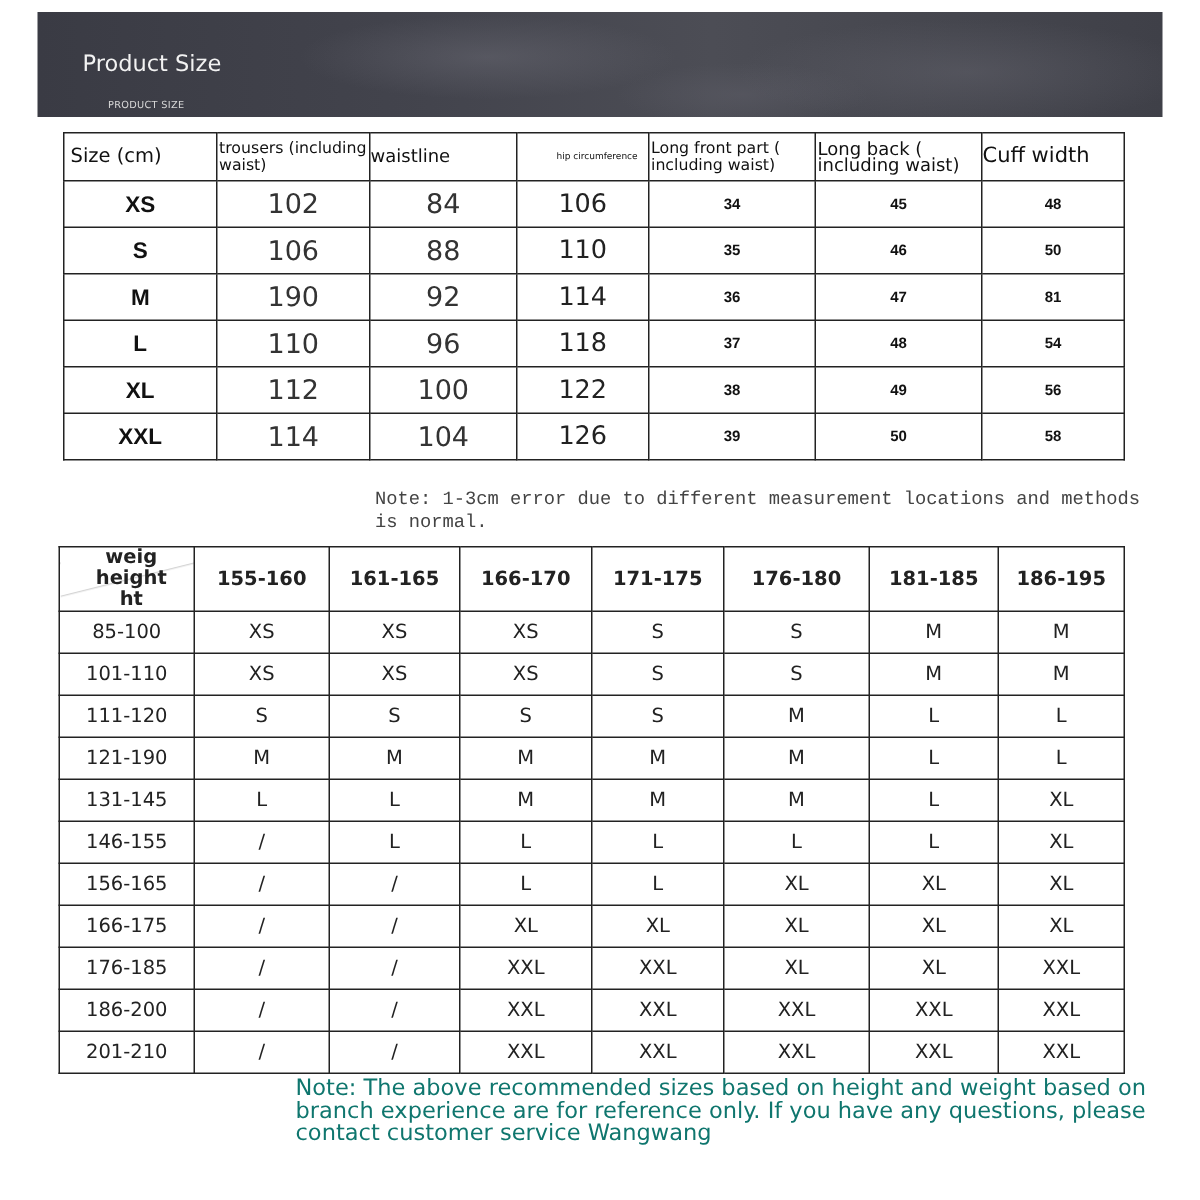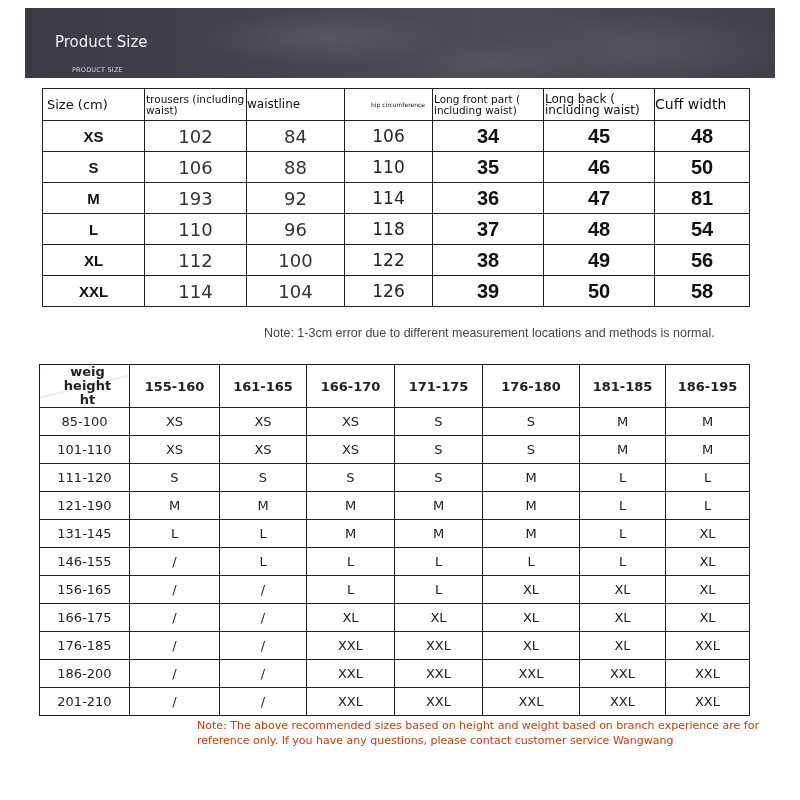--- a/index.html
+++ b/index.html
@@ -18,40 +18,40 @@
 
   table { border-collapse: collapse; position: absolute; table-layout: fixed; }
   td { border: 1px solid #222; text-align: center; vertical-align: middle; padding: 0; overflow: hidden; }
 
   #t1 { left: 42px; top: 88px; width: 707px; }
   #t1 td { height: 30px; font-family: "DejaVu Sans", sans-serif; }
   #t1 tr.hdr td { height: 31px; font-size: 11px; text-align: left; line-height: 11px; }
   #t1 td.sz { font-family: "Liberation Sans", sans-serif; font-weight: bold; font-size: 15px; }
   #t1 td.n { font-size: 18px; color: #333; font-family: "DejaVu Sans", sans-serif; }
   #t1 td.nl { font-size: 17px; color: #222; }
-  #t1 td.b { font-family: "Liberation Sans", sans-serif; font-weight: bold; font-size: 20px; }
+  #t1 td.b { font-family: "Liberation Sans", sans-serif; font-weight: bold; font-size: 10px; }
   .h-size { font-size: 13px !important; padding-left: 4px !important; }
   .h-small { font-size: 10.5px !important; padding-left: 1px !important; }
   .h-tiny { font-size: 6px !important; line-height: 6px !important; padding-left: 26px !important; }
   .h-mid { font-size: 12px !important; text-align: center; }
   .h-cuff { font-size: 14px !important; text-align: right; padding-right: 0 !important; white-space: nowrap; }
 
-  .note1 { position: absolute; left: 264px; top: 326px; width: 515px; font-size: 12.5px; line-height: 15px; color: #444; font-family: Liberation Sans, sans-serif; }
+  .note1 { position: absolute; left: 250px; top: 326px; width: 515px; font-size: 12.5px; line-height: 15px; color: #444; font-family: Liberation Mono, monospace; }
 
   #t2 { left: 39px; top: 364px; width: 710px; }
   #t2 td { height: 27px; font-size: 13px; color: #222; font-family: "DejaVu Sans", sans-serif; }
   #t2 tr.hdr td { height: 38px; font-weight: bold; font-size: 13px; font-family: "DejaVu Sans", sans-serif; }
   #t2 td.wt { font-weight: normal; font-size: 13px; }
   #t2 td.corner {
     text-align: center; font-weight: bold; font-size: 13px !important; line-height: 14px; padding-left: 6px;
     background: linear-gradient(to top right, transparent calc(50% - 0.5px), #bbb 50%, transparent calc(50% + 0.5px));
     background: linear-gradient(166deg, transparent 49%, #c4c4c4 50%, transparent 51%);
   }
 
-  .note2 { position: absolute; left: 197px; top: 718px; width: 585px; font-size: 11px; line-height: 15px; color: #c2410c; font-family: "DejaVu Sans", sans-serif; }
+  .note2 { position: absolute; left: 197px; top: 718px; width: 585px; font-size: 15px; line-height: 15px; color: #0f766e; font-family: "DejaVu Sans", sans-serif; }
 </style>
 </head>
 <body>
 
 <div class="banner">
   <div class="banner-title">Product Size</div>
   <div class="banner-sub">PRODUCT SIZE</div>
 </div>
 
 <table id="t1">
@@ -89,21 +89,21 @@
         <td class="sz">S</td>
         <td class="n">106</td>
         <td class="n">88</td>
         <td class="nl">110</td>
         <td class="b">35</td>
         <td class="b">46</td>
         <td class="b">50</td>
       </tr>
       <tr>
         <td class="sz">M</td>
-        <td class="n">193</td>
+        <td class="n">190</td>
         <td class="n">92</td>
         <td class="nl">114</td>
         <td class="b">36</td>
         <td class="b">47</td>
         <td class="b">81</td>
       </tr>
       <tr>
         <td class="sz">L</td>
         <td class="n">110</td>
         <td class="n">96</td>

